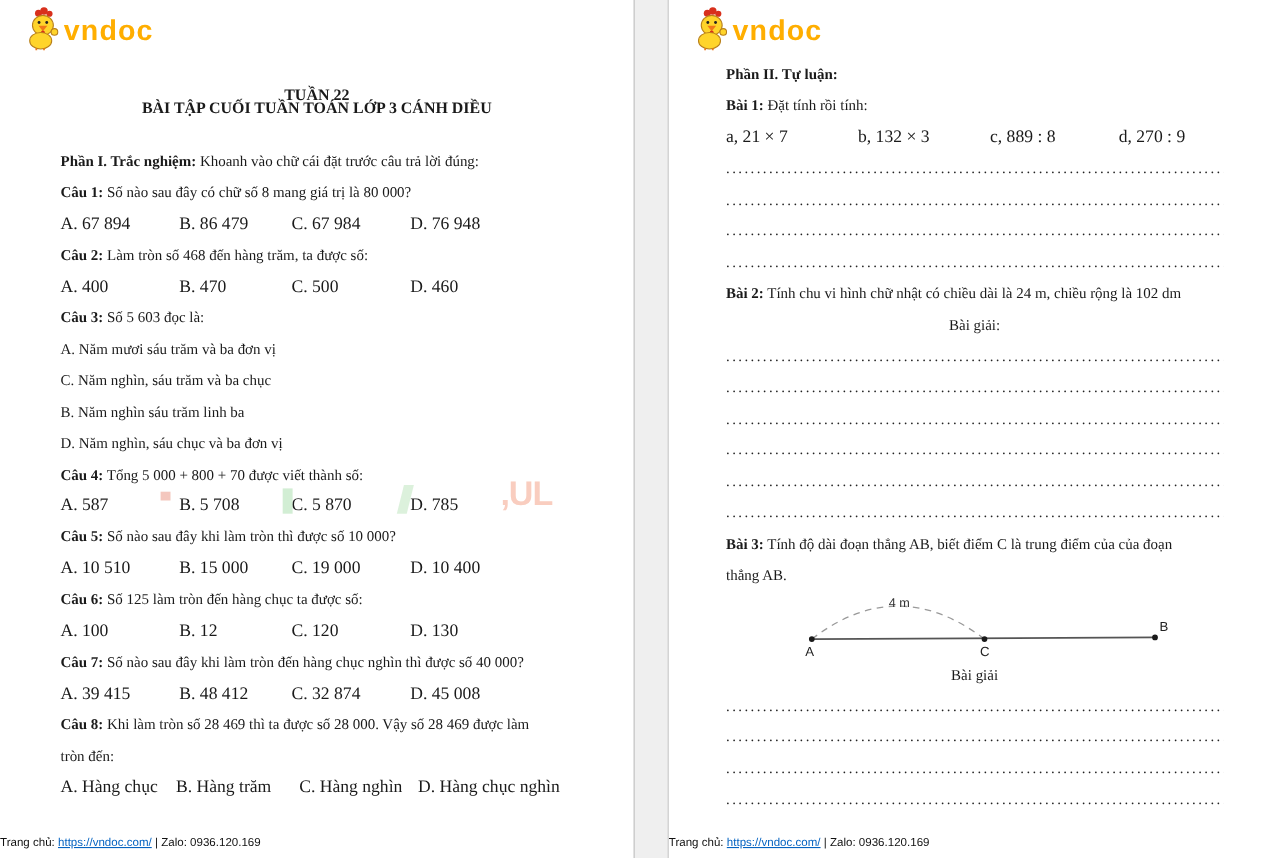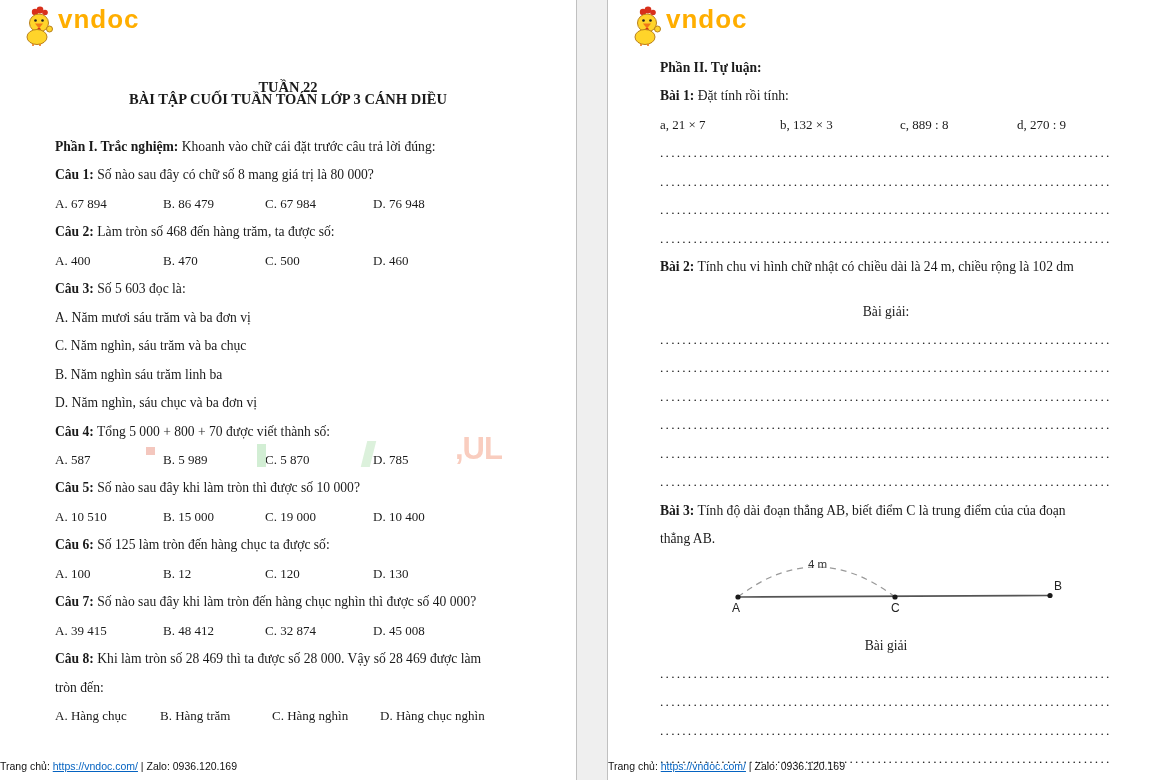--- a/index.html
+++ b/index.html
@@ -4,37 +4,37 @@
 <style>
   * { margin:0; padding:0; box-sizing:border-box; }
   html,body { width:1150px; height:780px; background:#fff; overflow:hidden;
     font-family:"Liberation Serif","DejaVu Serif",serif; color:#1a1a1a; }
   .page { position:absolute; top:0; height:780px; background:#fff; }
   .page-left  { left:0;   width:576px; }
   .page-right { left:608px; width:542px; }
   .divider { position:absolute; top:0; left:576px; width:32px; height:780px;
     background:#efefef; border-left:1px solid #c0c0c0; border-right:1px solid #c0c0c0; }
 
-  .logo { position:absolute; top:6px; left:22px; display:flex; align-items:flex-start; gap:2px; }
+  .logo { position:absolute; top:6px; left:22px; display:flex; align-items:flex-end; gap:2px; }
   .logo-text { font-family:"Liberation Sans",sans-serif; font-weight:bold; font-size:26px;
     color:#FFAE00; letter-spacing:1px; line-height:1; padding-bottom:6px; }
 
   .title1 { position:absolute; top:50px; left:0; right:0; text-align:center;
     font-weight:bold; font-size:14.5px;margin-top:41px; }
   .title2 { position:absolute; top:79px; left:0; right:0; text-align:center;
     font-weight:bold; font-size:14.5px; }
 
   .content-l { position:absolute; top:133px; left:55px; width:468px; }
   .content-r { position:absolute; top:54px;  left:52px; width:452px; }
   .ln { font-size:13.6px; line-height:28.45px; white-space:nowrap; }
   .ln b { font-weight:bold; }
-  .center { text-align:center;margin-top:16px; }
+  .center { text-align:center; }
 
   .optrow { display:grid; grid-template-columns:108px 102px 108px auto;
-    font-size:13px; line-height:28.45px; white-space:nowrap; }
+    font-size:16px; line-height:28.45px; white-space:nowrap; }
   .optrow-q8 { grid-template-columns:105px 112px 108px auto; }
   .optrow-b1 { grid-template-columns:120px 120px 117px auto; }
 
   .dotline { font-size:13.5px; line-height:28.45px; height:28.45px;
     letter-spacing:2.2px; overflow:hidden; white-space:nowrap; color:#222; }
 
   .diagram { position:relative; height:62px; margin-left:26px; }
   .diagram svg { display:block; }
 
   .footer { position:absolute; bottom:8px; left:0; right:0; 
@@ -96,21 +96,21 @@
 
     <p class="ln"><b>Câu 3:</b><span> Số 5 603 đọc là:</span></p>
     <p class="ln">A. Năm mươi sáu trăm và ba đơn vị</p>
     <p class="ln">C. Năm nghìn, sáu trăm và ba chục</p>
     <p class="ln">B. Năm nghìn sáu trăm linh ba</p>
     <p class="ln">D. Năm nghìn, sáu chục và ba đơn vị</p>
 
     <p class="ln"><b>Câu 4:</b><span> Tổng 5 000 + 800 + 70 được viết thành số:</span></p>
     <div class="optrow">
       <span>A. 587</span>
-      <span>B. 5 989</span>
+      <span>B. 5 708</span>
       <span>C. 5 870</span>
       <span>D. 785</span>
     </div>
 
     <p class="ln"><b>Câu 5:</b><span> Số nào sau đây khi làm tròn thì được số 10 000?</span></p>
     <div class="optrow">
       <span>A. 10 510</span>
       <span>B. 15 000</span>
       <span>C. 19 000</span>
       <span>D. 10 400</span>

